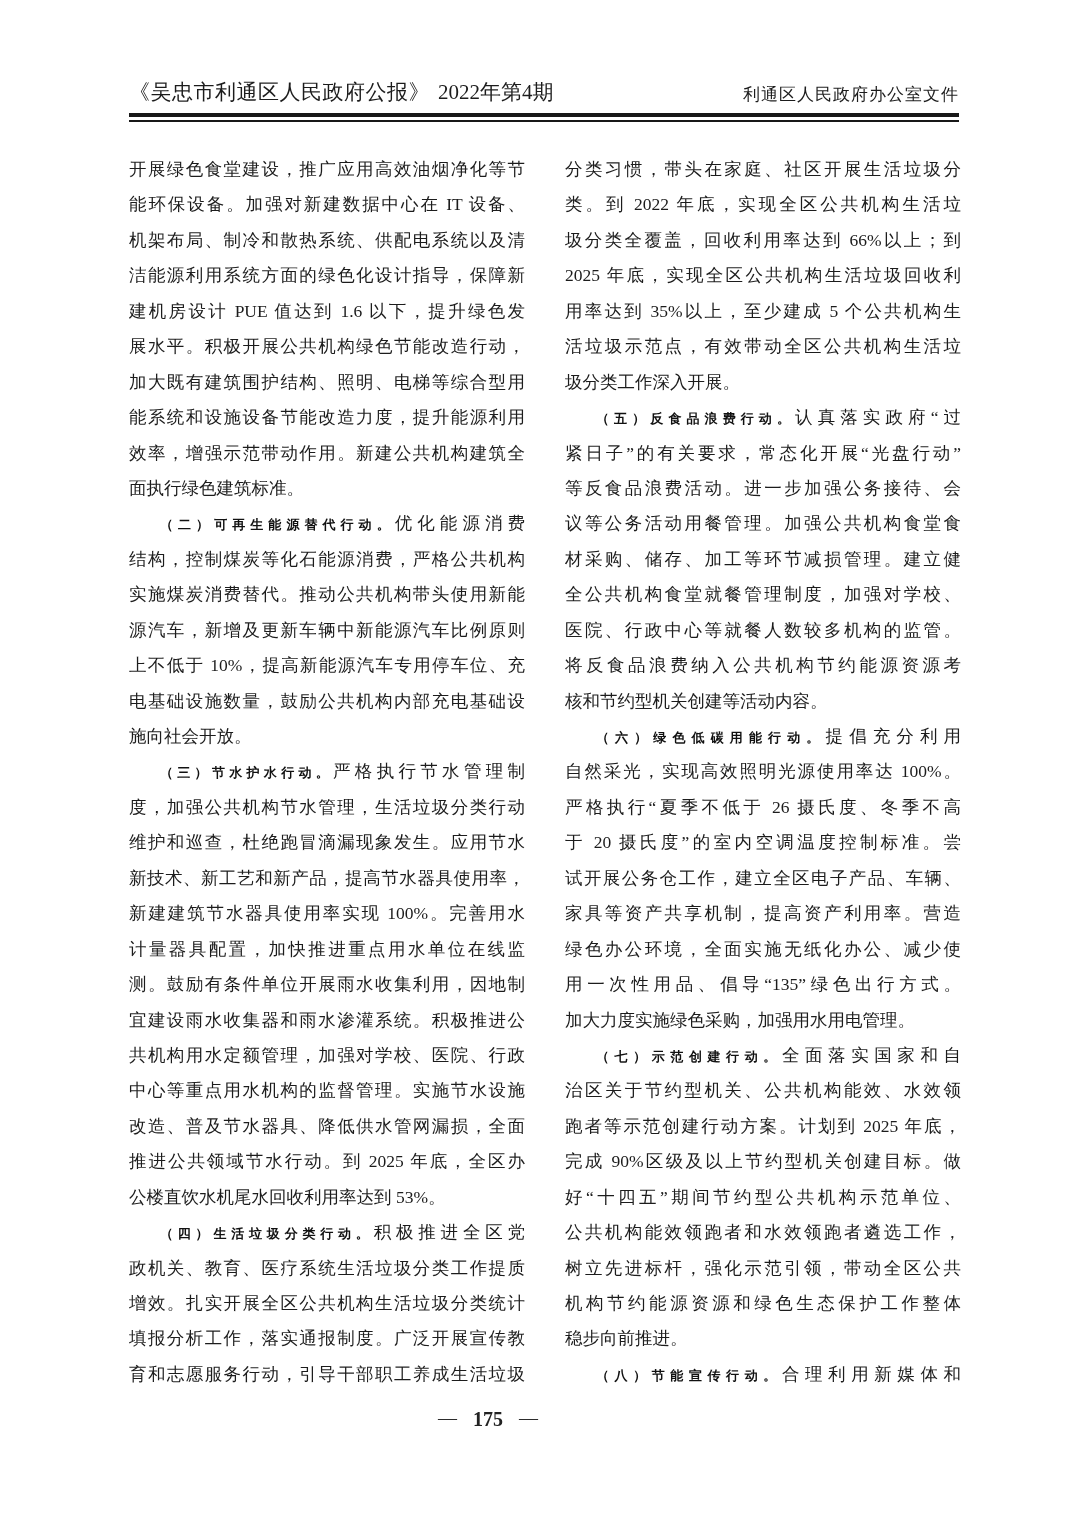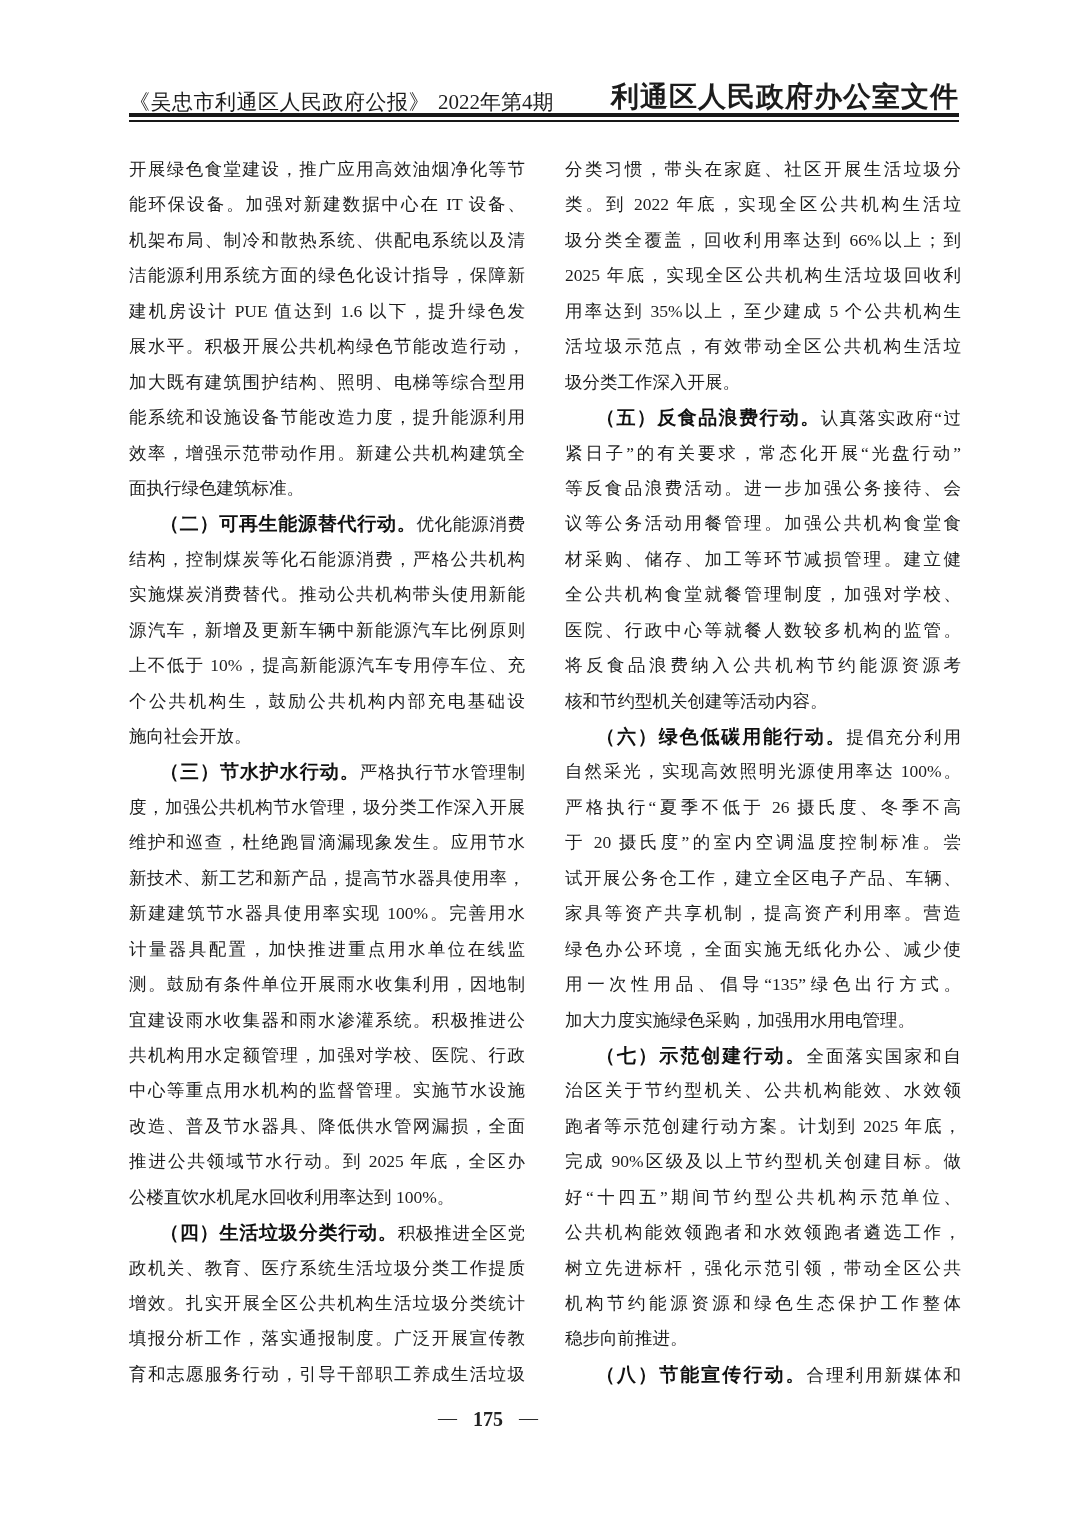--- a/index.html
+++ b/index.html
@@ -14,21 +14,21 @@
   .page { position:absolute; inset:0; }
 
   
   .header {
     position:absolute; left:129px; width:830px; top:78px;
     display:flex; justify-content:space-between; align-items:flex-end;
   }
   .header-left { display:flex; align-items:flex-end; }
   .gazette { font-size:21px; letter-spacing:0.5px; }
   .issue   { font-size:21px; font-weight:normal; margin-left:8px; }
-  .docsrc  { font-size:28px; font-weight:bold; letter-spacing:1px; }
+  .docsrc  { font-size:17px; font-weight:normal; letter-spacing:1px; }
 
   .rule {
     position:absolute; left:129px; width:830px; top:113px;
     height:3px;
     border-top:4px solid #181818;
     border-bottom:2px solid #181818;
   }
 
   
   .columns {
@@ -40,21 +40,21 @@
     font-size:17.5px;
     line-height:35.45px;
     height:35.45px;
     text-align:justify;
     text-align-last:justify;
     text-justify:inter-character;
     overflow:hidden;
   }
   .line.end    { text-align-last:left; }
   .line.indent { text-indent:31px; }
-  .hd { font-weight:bold; font-size:19px; color:#111; }
+  .hd { font-weight:bold; font-size:13px; color:#111; }
 
   
   .footer {
     position:absolute; top:1408px; left:0; width:976px;
     text-align:center; font-size:19px; color:#222;
   }
   .footer .dash { letter-spacing:0; position:relative; top:-2px; }
   .footer .pnum { font-weight:bold; font-size:20px; margin:0 16px; }
 </style>
 </head>
@@ -84,35 +84,35 @@
         <div class="line"><span>展水平。积极开展公共机构绿色节能改造行动，</span></div>
         <div class="line"><span>加大既有建筑围护结构、照明、电梯等综合型用</span></div>
         <div class="line"><span>能系统和设施设备节能改造力度，提升能源利用</span></div>
         <div class="line"><span>效率，增强示范带动作用。新建公共机构建筑全</span></div>
         <div class="line end"><span>面执行绿色建筑标准。</span></div>
         <div class="line indent"><span class="hd">（二）可再生能源替代行动。</span><span>优化能源消费</span></div>
         <div class="line"><span>结构，控制煤炭等化石能源消费，严格公共机构</span></div>
         <div class="line"><span>实施煤炭消费替代。推动公共机构带头使用新能</span></div>
         <div class="line"><span>源汽车，新增及更新车辆中新能源汽车比例原则</span></div>
         <div class="line"><span>上不低于 10%，提高新能源汽车专用停车位、充</span></div>
-        <div class="line"><span>个公共机构生，鼓励公共机构内部充电基础设</span></div>
+        <div class="line"><span>电基础设施数量，鼓励公共机构内部充电基础设</span></div>
         <div class="line end"><span>施向社会开放。</span></div>
         <div class="line indent"><span class="hd">（三）节水护水行动。</span><span>严格执行节水管理制</span></div>
-        <div class="line"><span>度，加强公共机构节水管理，圾分类工作深入开展</span></div>
+        <div class="line"><span>度，加强公共机构节水管理，生活垃圾分类行动</span></div>
         <div class="line"><span>维护和巡查，杜绝跑冒滴漏现象发生。应用节水</span></div>
         <div class="line"><span>新技术、新工艺和新产品，提高节水器具使用率，</span></div>
         <div class="line"><span>新建建筑节水器具使用率实现 100%。完善用水</span></div>
         <div class="line"><span>计量器具配置，加快推进重点用水单位在线监</span></div>
         <div class="line"><span>测。鼓励有条件单位开展雨水收集利用，因地制</span></div>
         <div class="line"><span>宜建设雨水收集器和雨水渗灌系统。积极推进公</span></div>
         <div class="line"><span>共机构用水定额管理，加强对学校、医院、行政</span></div>
         <div class="line"><span>中心等重点用水机构的监督管理。实施节水设施</span></div>
         <div class="line"><span>改造、普及节水器具、降低供水管网漏损，全面</span></div>
         <div class="line"><span>推进公共领域节水行动。到 2025 年底，全区办</span></div>
-        <div class="line end"><span>公楼直饮水机尾水回收利用率达到 100%。</span></div>
+        <div class="line end"><span>公楼直饮水机尾水回收利用率达到 53%。</span></div>
         <div class="line indent"><span class="hd">（四）生活垃圾分类行动。</span><span>积极推进全区党</span></div>
         <div class="line"><span>政机关、教育、医疗系统生活垃圾分类工作提质</span></div>
         <div class="line"><span>增效。扎实开展全区公共机构生活垃圾分类统计</span></div>
         <div class="line"><span>填报分析工作，落实通报制度。广泛开展宣传教</span></div>
         <div class="line"><span>育和志愿服务行动，引导干部职工养成生活垃圾</span></div>
       </div>
     <div class="col">
         <div class="line"><span>分类习惯，带头在家庭、社区开展生活垃圾分</span></div>
         <div class="line"><span>类。到 2022 年底，实现全区公共机构生活垃</span></div>
         <div class="line"><span>圾分类全覆盖，回收利用率达到 66%以上；到</span></div>

